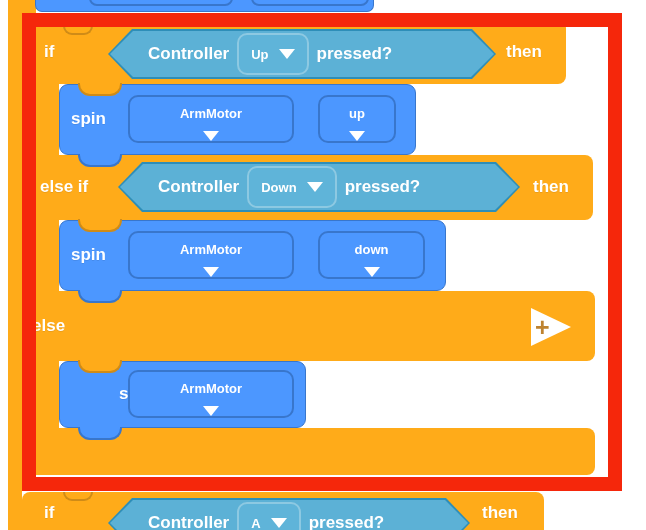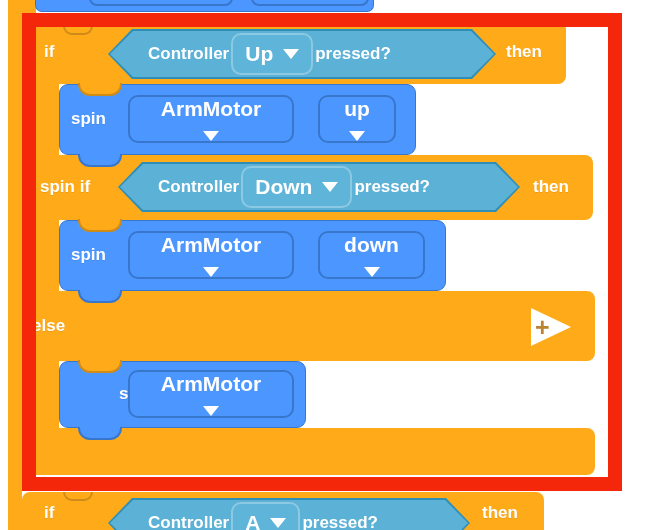--- a/index.html
+++ b/index.html
@@ -4,28 +4,28 @@
 <style>
   html,body{margin:0;padding:0;background:#fff;}
   #canvas{position:relative;width:646px;height:530px;background:#ffffff;overflow:hidden;
           font-family:"Liberation Sans",sans-serif;}
   .abs{position:absolute;}
   .orange{background:#FFAB19;}
   .lbl{position:absolute;color:#fff;font-weight:700;font-size:17px;line-height:20px;
        white-space:nowrap;text-shadow:0 1px 0 rgba(0,0,0,0.08);}
   .blue-block{position:absolute;background:#4C97FF;border:1px solid #3876CC;border-radius:9px;box-sizing:border-box;}
   .dd{position:absolute;display:flex;align-items:center;justify-content:flex-end;gap:10px;
-      box-sizing:border-box;border-radius:10px;color:#fff;font-weight:700;font-size:21px;white-space:nowrap;}
+      box-sizing:border-box;border-radius:10px;color:#fff;font-weight:700;font-size:13px;white-space:nowrap;}
   .dd-blue{background:#4C97FF;border:2px solid #3876CC;flex-direction:column;}
   .dd-teal{background:#5FB4D9;border:2px solid #8DC9E2;}
   .caret{display:inline-block;width:0;height:0;border-left:8px solid transparent;
          border-right:8px solid transparent;border-top:10px solid #fff;}
   .hex{position:absolute;background:#2E8EB8;
        clip-path:polygon(24px 0,calc(100% - 24px) 0,100% 50%,calc(100% - 24px) 100%,24px 100%,0 50%);}
-  .hex-in{position:absolute;inset:2px;background:#5CB1D6;display:flex;align-items:center;gap:2px;
+  .hex-in{position:absolute;inset:2px;background:#5CB1D6;display:flex;align-items:center;gap:8px;
           padding-left:38px;padding-right:34px;box-sizing:border-box;
           clip-path:polygon(23px 0,calc(100% - 23px) 0,100% 50%,calc(100% - 23px) 100%,23px 100%,0 50%);}
   .hex-in .txt{color:#fff;font-weight:700;font-size:17px;white-space:nowrap;}
   .hex-in .dd{position:static;height:42px;padding:0 12px;}
   .bump-blue{position:absolute;width:44px;height:13px;background:#4C97FF;border:2px solid #3876CC;
              border-top:none;border-radius:0 0 12px 12px;box-sizing:border-box;}
   .bump-orange{position:absolute;width:44px;height:13px;background:#FFAB19;border:2px solid #CF8B17;
              border-top:none;border-radius:0 0 12px 12px;box-sizing:border-box;}
   .notch{position:absolute;width:30px;height:9px;background:#FFAB19;border:2px solid #CF8B17;
          border-top:none;border-radius:0 0 9px 9px;box-sizing:border-box;}
@@ -73,21 +73,21 @@
     <span>ArmMotor</span>
     <span class="caret"></span>
   </div>
   <div class="dd dd-blue" style="left:318px;top:95px;width:78px;height:48px;">
     <span>up</span>
     <span class="caret"></span>
   </div>
 
   <div class="abs orange" style="left:22px;top:155px;width:571px;height:65px;border-radius:0 8px 8px 0;"></div>
   <div class="bump-blue" style="left:78px;top:154px;"></div>
-  <span class="lbl" style="left:40px;top:177px;">spin if</span>
+  <span class="lbl" style="left:40px;top:177px;">else if</span>
   <div class="hex" style="left:118px;top:162px;width:402px;height:50px;">
     <div class="hex-in">
       <span class="txt">Controller</span>
       <div class="dd dd-teal">
         <span>Down</span>
         <span class="caret"></span>
       </div>
       <span class="txt">pressed?</span>
     </div>
   </div>

